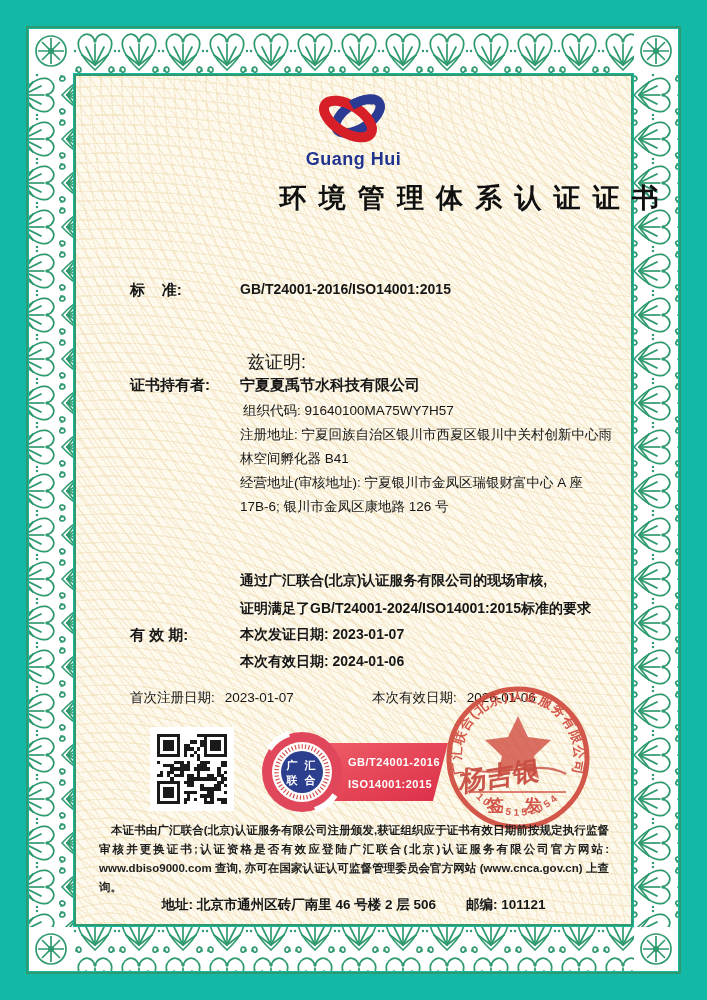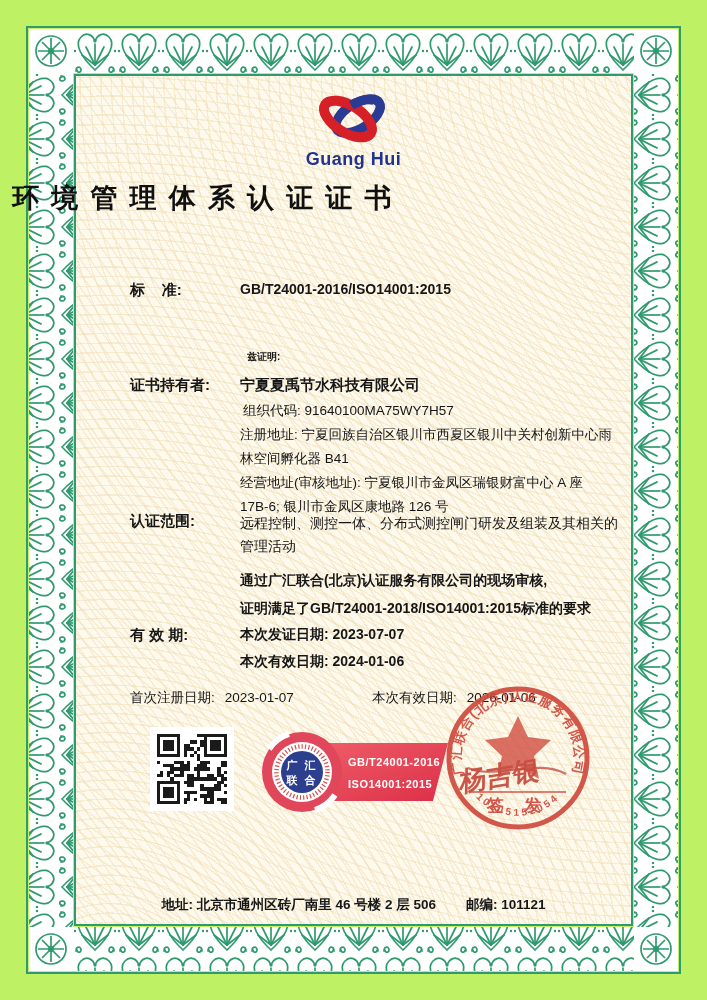--- a/index.html
+++ b/index.html
@@ -1,36 +1,36 @@
 <!DOCTYPE html>
 <html><head>
 <meta charset="utf-8">
 <style>
   html,body{margin:0;padding:0;background:#ffffff;}
-  .page{position:relative;width:707px;height:1000px;background:#bef264;overflow:hidden;
+  .page{position:relative;width:707px;height:1000px;background:#14b8a6;overflow:hidden;
         font-family:"Liberation Sans","DejaVu Sans",sans-serif;color:#161616;}
   .inner-bg{position:absolute;left:76px;top:76px;width:555px;height:848px;z-index:0;
         background-color:#fdf9ec;
         background-image:
           repeating-linear-gradient(55deg, rgba(238,216,172,.40) 0 1.4px, rgba(0,0,0,0) 1.4px 8px),
           repeating-radial-gradient(circle at 6% 110%, rgba(240,221,180,.50) 0 1.4px, rgba(0,0,0,0) 1.4px 9.5px),
           repeating-radial-gradient(circle at 103% 0%, rgba(240,221,180,.45) 0 1.4px, rgba(0,0,0,0) 1.4px 10.5px);}
   .border-svg{position:absolute;left:0;top:0;z-index:1;}
   .content{position:absolute;left:0;top:0;width:707px;height:1000px;z-index:2;}
   .abs{position:absolute;}
   .logo-text{left:0;top:149px;width:707px;text-align:center;font-size:18px;font-weight:bold;
              color:#20338e;letter-spacing:.5px;}
-  .title{left:0;top:180px;width:630px;text-align:left;font-size:27px;font-weight:bold;
-         letter-spacing:.45em;text-indent:.45em;color:#101010;}
+  .title{left:0;top:180px;width:630px;text-align:right;font-size:27px;font-weight:bold;
+         letter-spacing:.45em;text-indent:.45em;color:#101010;padding-left:41px;}
   .row{position:absolute;display:flex;align-items:flex-start;}
   .lbl{width:110px;flex:0 0 110px;font-weight:bold;font-size:15px;white-space:pre;}
   .val{font-weight:bold;font-size:14px;}
   .val15{font-weight:bold;font-size:15px;}
   .small{font-weight:normal;font-size:13.5px;line-height:24px;}
-  .notice{font-weight:bold;font-size:10px;}
+  .notice{font-weight:normal;font-size:18px;}
   .col{display:flex;flex-direction:column;gap:9px;}
   .footer-para{left:99px;top:821px;width:510px;font-size:11.5px;font-weight:bold;line-height:19px;
                text-align:justify;text-indent:12px;color:#1d1d1d;}
   .addr-row{left:0;top:896px;width:707px;display:flex;justify-content:center;gap:30px;
             font-size:13.5px;font-weight:bold;}
   .qr-box{left:150px;top:727px;width:84px;height:84px;}
   .badge-box{left:256px;top:724px;}
   .seal-box{left:438px;top:680px;opacity:.9;}
 </style>
 </head>
@@ -114,32 +114,28 @@
       <span class="lbl">证书持有者:</span>
       <span class="val15">宁夏夏禹节水科技有限公司</span>
     </div>
 
     <div class="abs small" style="left:243px;top:399px;">组织代码: 91640100MA75WY7H57</div>
 
     <div class="abs small" style="left:240px;top:423px;width:375px;">注册地址: 宁夏回族自治区银川市西夏区银川中关村创新中心雨林空间孵化器 B41</div>
 
     <div class="abs small" style="left:240px;top:471px;width:375px;">经营地址(审核地址): 宁夏银川市金凤区瑞银财富中心 A 座 17B-6; 银川市金凤区康地路 126 号</div>
 
-    <div class="row" style="left:130px;top:512px;">
-      <span class="lbl">认证范围:</span>
-      <span class="small" style="width:380px;line-height:23px;font-size:14px;">远程控制、测控一体、分布式测控闸门研发及组装及其相关的管理活动</span>
-    </div>
 
     <div class="abs val" style="left:240px;top:572px;">通过广汇联合(北京)认证服务有限公司的现场审核,</div>
-    <div class="abs val" style="left:240px;top:600px;">证明满足了GB/T24001-2018/ISO14001:2015标准的要求</div>
+    <div class="abs val" style="left:240px;top:600px;">证明满足了GB/T24001-2024/ISO14001:2015标准的要求</div>
 
     <div class="row" style="left:130px;top:626px;">
       <span class="lbl">有 效 期:</span>
       <span class="col">
-        <span class="val">本次发证日期: 2023-07-07</span>
+        <span class="val">本次发证日期: 2023-01-07</span>
         <span class="val">本次有效日期: 2024-01-06</span>
       </span>
     </div>
 
     <div class="row" style="left:130px;top:686px;gap:10px;">
       <span class="small">首次注册日期:</span>
       <span class="small">2023-01-07</span>
     </div>
     <div class="row" style="left:372px;top:686px;gap:10px;">
       <span class="small">本次有效日期:</span>
@@ -409,19 +405,20 @@
       </text>
       <text x="78" y="102" font-size="27" font-weight="bold" fill="#c23c31" transform="rotate(-9 80 94) skewX(-10)" text-anchor="middle" opacity="0.95">杨吉银</text>
       <path d="M 30,88 C 55,100 100,78 128,94" stroke="#c23c31" stroke-width="2.2" fill="none" opacity="0.8"></path>
       <line x1="32" y1="112" x2="128" y2="112" stroke="#cf463a" stroke-width="1.6"></line>
       <text x="80" y="131" font-size="17" font-weight="bold" fill="#cf463a" text-anchor="middle" letter-spacing="8">签 发</text>
       <text font-size="10" font-weight="bold" fill="#cf463a" letter-spacing="3">
         <textPath href="#sealBottom" startOffset="50%" text-anchor="middle">1101051520549</textPath>
       </text>
     </svg>
 
+    <div class="abs footer-para">本证书由广汇联合(北京)认证服务有限公司注册颁发,获证组织应于证书有效日期前按规定执行监督审核并更换证书;认证资格是否有效应登陆广汇联合(北京)认证服务有限公司官方网站: www.dbiso9000.com 查询, 亦可在国家认证认可监督管理委员会官方网站 (www.cnca.gov.cn) 上查询。</div>
     <div class="abs addr-row">
       <span>地址: 北京市通州区砖厂南里 46 号楼 2 层 506</span>
       <span>邮编: 101121</span>
     </div>
 
   </div>
 </div>
 
 </body></html>

